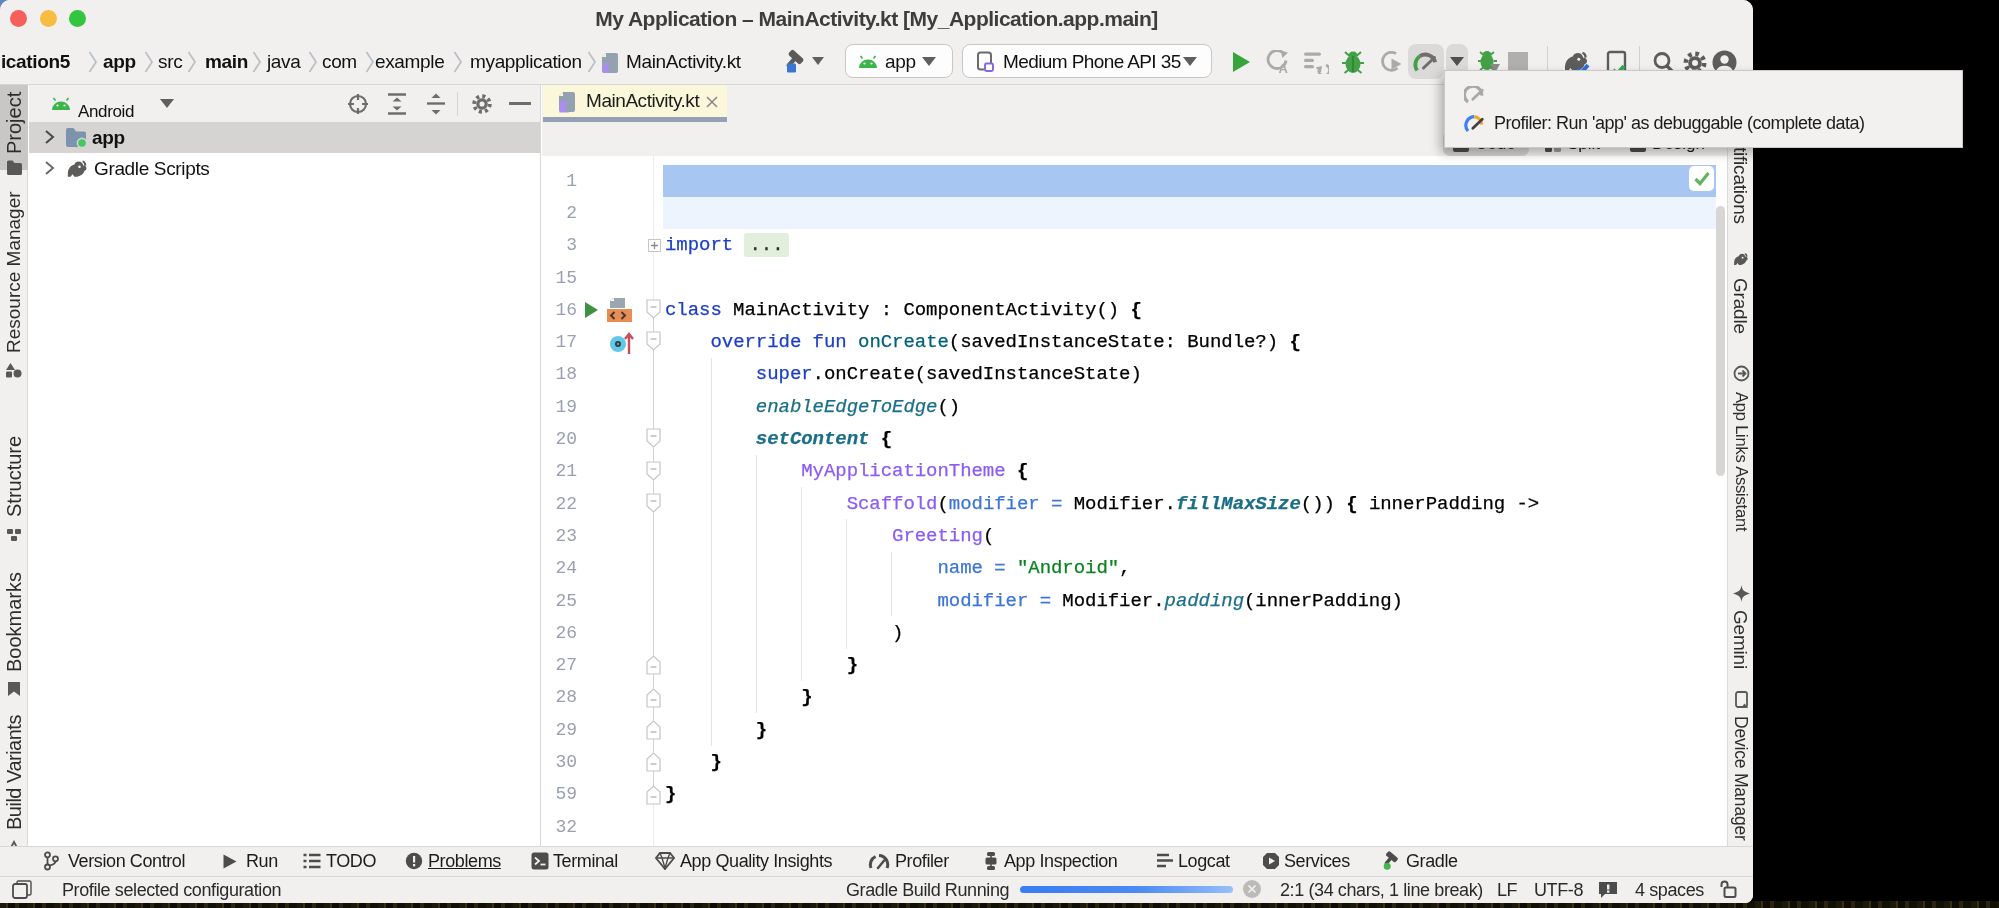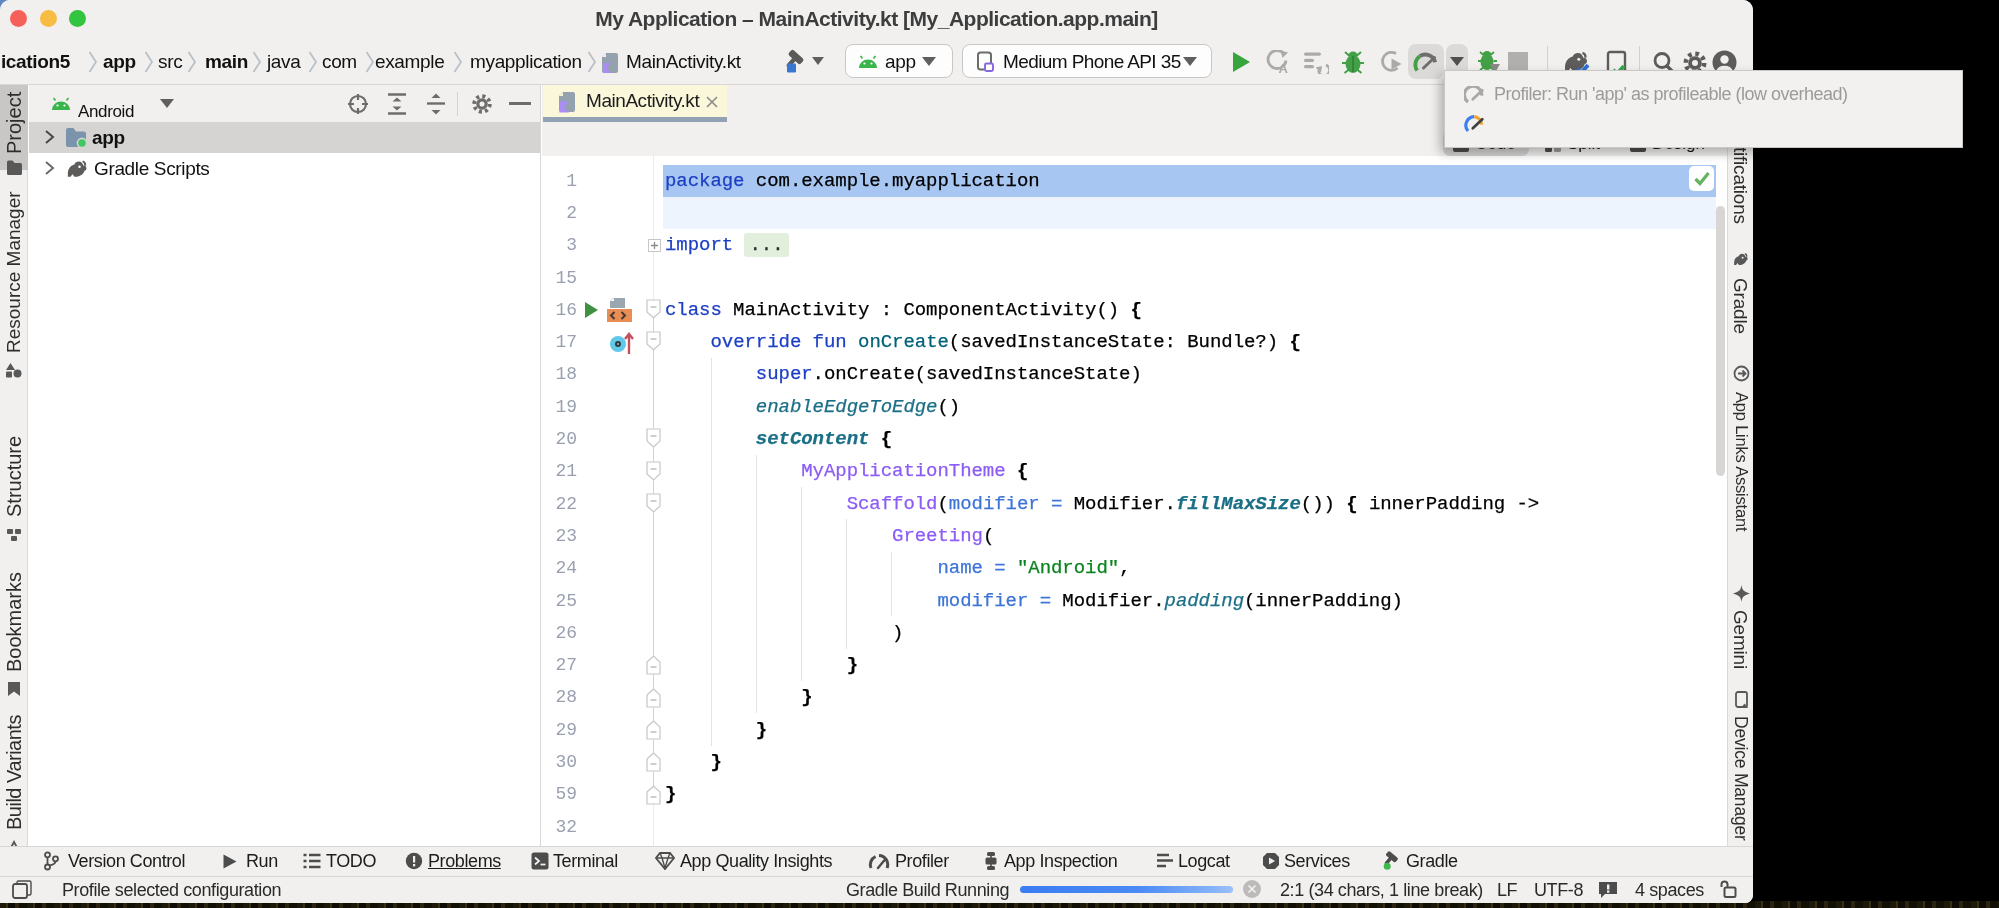--- a/index.html
+++ b/index.html
@@ -345,21 +345,20 @@
     <div class="lnum" style="left:-5px;top:590px;">30</div>
     <div class="lnum" style="left:-5px;top:622.3px;">59</div>
     <div class="lnum" style="left:-5px;top:654.6px;">32</div>
 
     <div class="abs" style="left:169px;top:202px;width:1px;height:388px;background:#e2e3e6;"></div>
     <div class="abs" style="left:214px;top:299px;width:1px;height:258px;background:#e2e3e6;"></div>
     <div class="abs" style="left:259px;top:331px;width:1px;height:194px;background:#e2e3e6;"></div>
     <div class="abs" style="left:304px;top:363px;width:1px;height:130px;background:#e2e3e6;"></div>
     <div class="abs" style="left:349px;top:396px;width:1px;height:64px;background:#e2e3e6;"></div>
 
-    <div class="codeline" style="left:123px;top:8.6px;"><span class="kw">package</span> com.example.myapplication</div>
     <div class="codeline" style="left:123px;top:73.2px;"><span class="kw">import</span> <span style="background:#e1efdc;border-radius:3px;padding:1px 5px;color:#2b2b2b;">...</span></div>
     <div class="codeline" style="left:123px;top:137.8px;"><span class="kw">class</span> MainActivity : ComponentActivity() <span class="bold">{</span></div>
     <div class="codeline" style="left:123px;top:170.1px;">    <span class="kw">override</span> <span class="kw">fun</span> <span class="fnd">onCreate</span>(savedInstanceState: Bundle?) <span class="bold">{</span></div>
     <div class="codeline" style="left:123px;top:234.7px;">        <span class="call">enableEdgeToEdge</span>()</div>
     <div class="codeline" style="left:123px;top:202.4px;">        <span class="kw">super</span>.onCreate(savedInstanceState)</div>
     <div class="codeline" style="left:123px;top:267px;">        <span class="callb">setContent</span> <span class="bold">{</span></div>
     <div class="codeline" style="left:123px;top:299.3px;">            <span class="comp">MyApplicationTheme</span> <span class="bold">{</span></div>
     <div class="codeline" style="left:123px;top:331.6px;">                <span class="comp">Scaffold</span>(<span class="named">modifier</span> <span class="named">=</span> Modifier.<span class="callb">fillMaxSize</span>()) <span class="bold">{</span> innerPadding -&gt;</div>
     <div class="codeline" style="left:123px;top:363.9px;">                    <span class="comp">Greeting</span>(</div>
     <div class="codeline" style="left:123px;top:396.2px;">                        <span class="named">name</span> <span class="named">=</span> <span class="str">"Android"</span>,</div>
@@ -554,19 +553,19 @@
     <rect x="4.5" y="8.5" width="11" height="9.5" rx="1.5" fill="none" stroke="#4c4c4c" stroke-width="2"></rect>
     <path d="M7.5 8.5 V5.5 a3 3 0 0 0 -6 0 V8" fill="none" stroke="#4c4c4c" stroke-width="2"></path>
   </svg>
 </div>
 
 <div id="tooltip" class="abs">
   <svg class="abs" style="left:19px;top:15px;" width="22" height="19" viewBox="0 0 22 19">
     <path d="M4 16 A8.7 8.7 0 1 1 17.7 9.7" stroke="#a9a8a7" stroke-width="3.2" fill="none"></path>
     <path d="M8.8 13.2 L18.3 4.2" stroke="#a9a8a7" stroke-width="2.8" stroke-linecap="round"></path>
   </svg>
-  <span class="abs ttxt" style="left:49px;top:13px;color:#9c9b9a;">Profiler: Run 'app' as profileable (low overhead)</span>
   <svg class="abs" style="left:19px;top:44px;" width="22" height="19" viewBox="0 0 22 19">
     <path d="M4 16 A8.7 8.7 0 0 1 10.3 1.6" stroke="#3d7ff2" stroke-width="3.2" fill="none"></path>
     <path d="M10.3 1.6 A8.7 8.7 0 0 1 17.7 9.7" stroke="#f2a52e" stroke-width="3.2" fill="none"></path>
     <path d="M8.8 13.2 L18.3 4.2" stroke="#424242" stroke-width="2.8" stroke-linecap="round"></path>
   </svg>
+  <span class="abs ttxt" style="left:49px;top:42px;color:#1b1b1b;">Profiler: Run 'app' as debuggable (complete data)</span>
 </div>
 
 </body></html>

